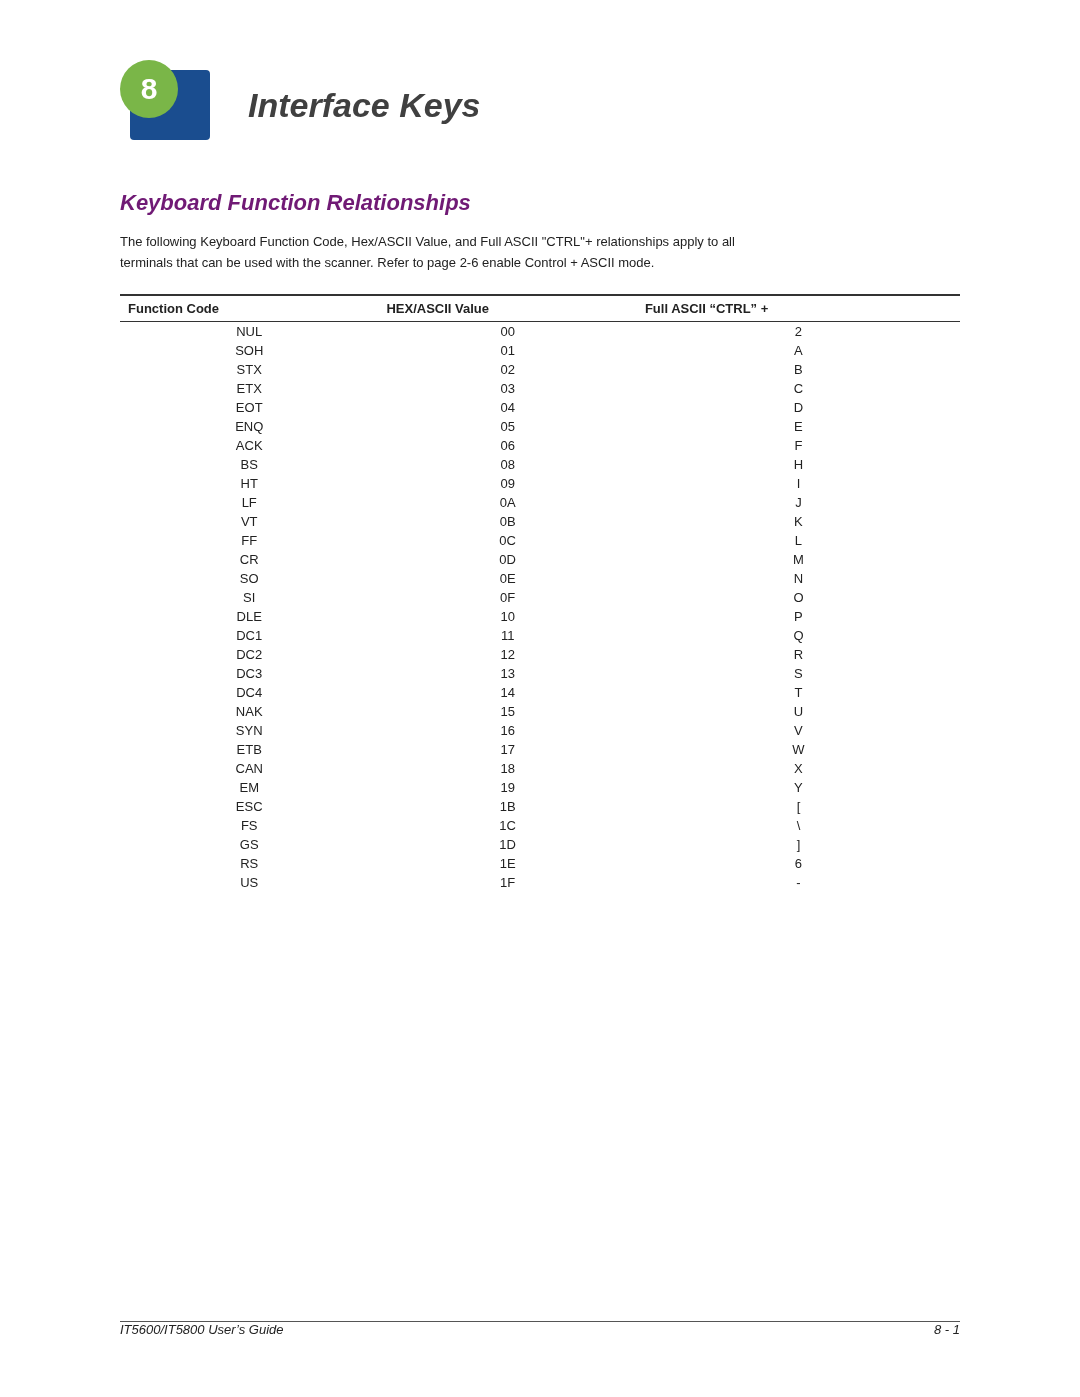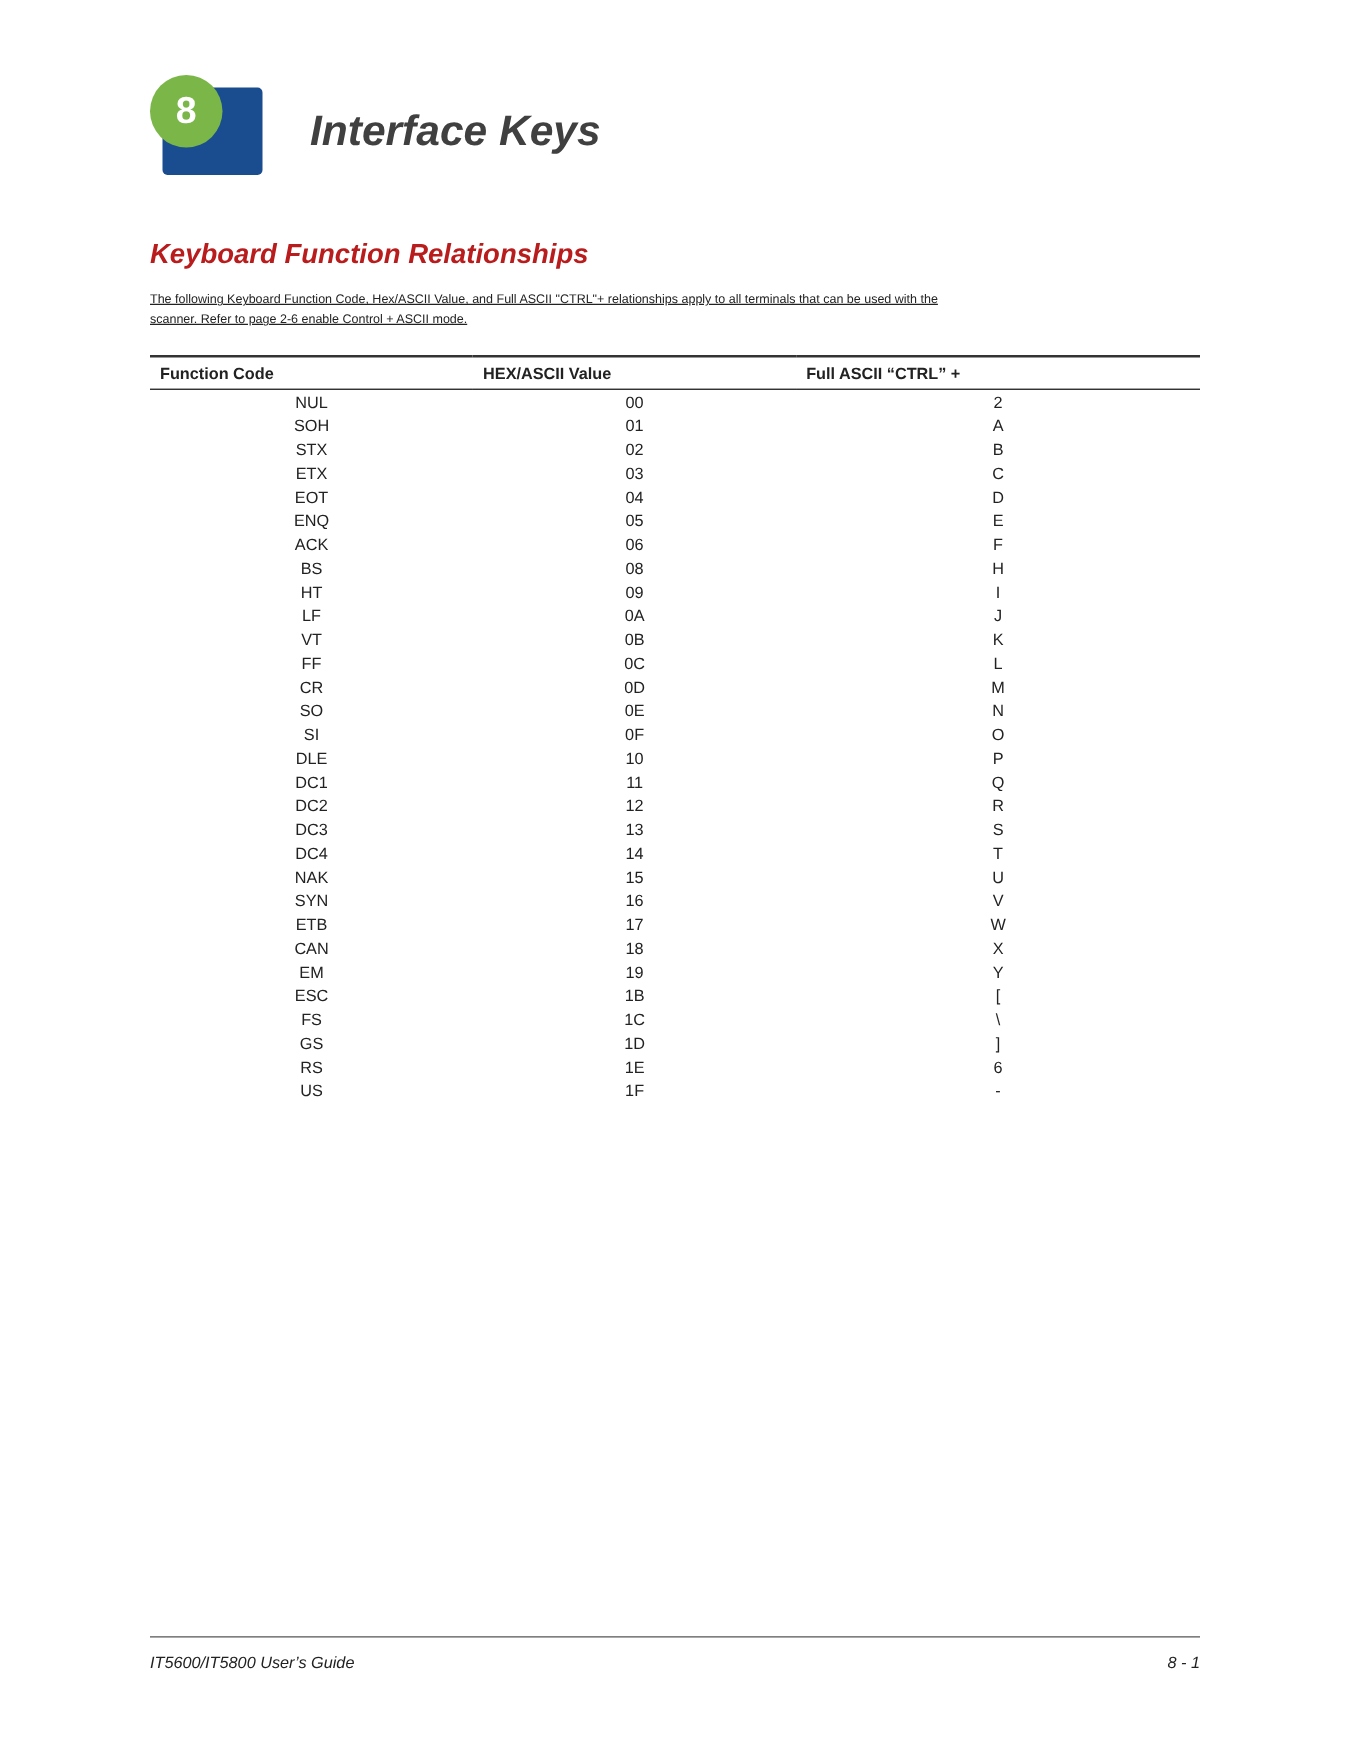--- a/index.html
+++ b/index.html
@@ -69,30 +69,29 @@
       color: #404040;
       margin-left: 8px;
     }
 
     
     .section-title {
       font-size: 22px;
       font-weight: bold;
       font-style: italic;
       margin-bottom: 16px;
-      color: #b91c1c;
+      color: #701a75;
     }
 
     
     .intro-text {
-      font-size: 10px;
+      font-size: 13px;
       line-height: 1.6;
       margin-bottom: 20px;
       max-width: 650px;
-      text-decoration: underline;
     }
 
     
     .data-table {
       width: 100%;
       border-collapse: collapse;
       margin-bottom: 28px;
     }
 
     .data-table thead tr th {
@@ -118,21 +117,21 @@
     .data-table col.col-hex  { width: 200px; }
     .data-table col.col-ascii{ width: 250px; }
 
     
     .page-footer {
       position: absolute;
       bottom: 60px;
       left: 120px;
       right: 120px;
       border-top: 1px solid #555;
-      padding-top: 12px;
+      padding-top: 0;
       display: flex;
       justify-content: space-between;
       font-size: 13px;
       font-style: italic;
     }
 
     .footer-left {}
     .footer-right {}
   </style>
 </head>

